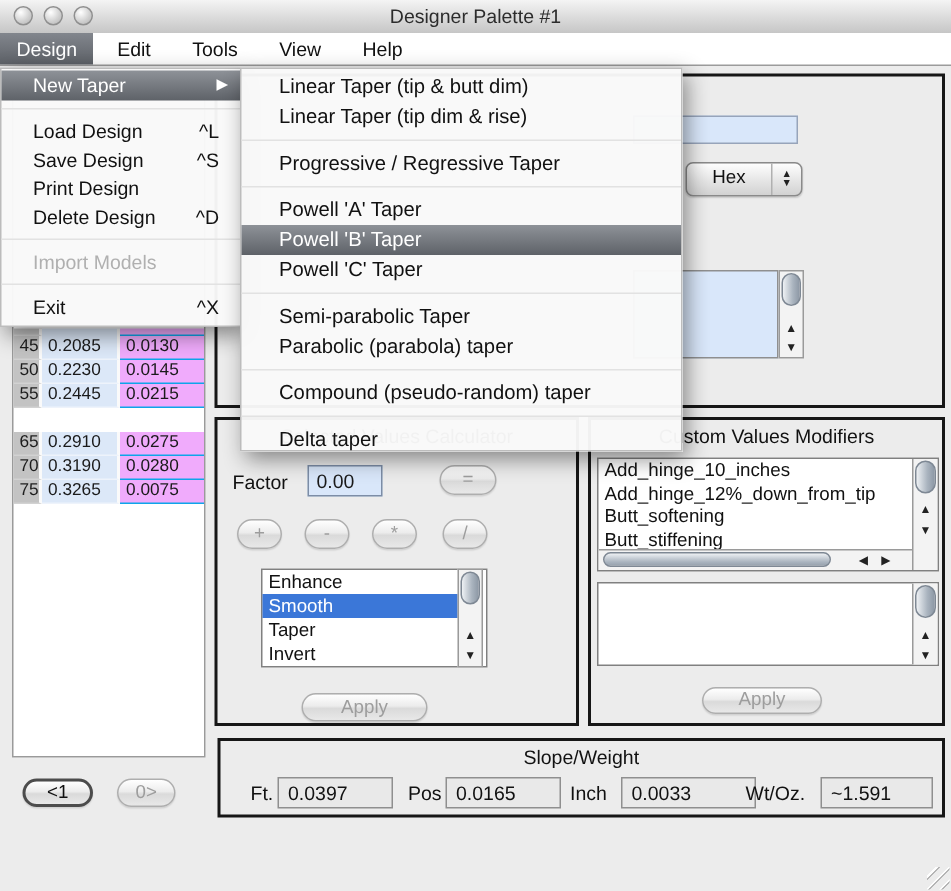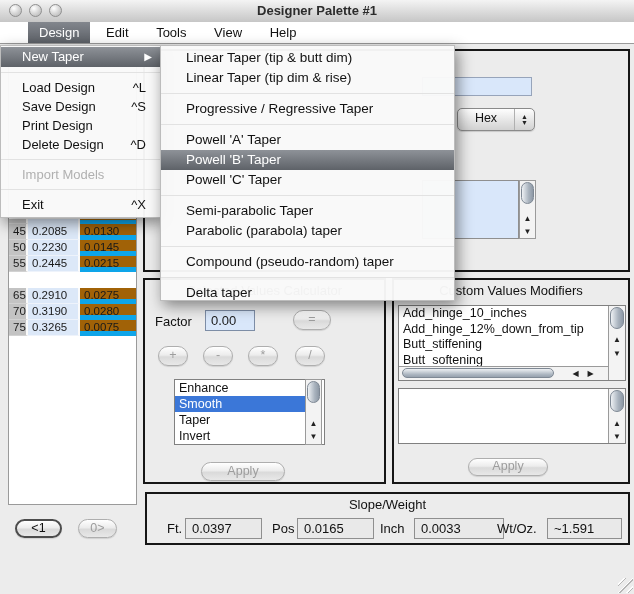--- a/index.html
+++ b/index.html
@@ -5,41 +5,41 @@
   html,body{margin:0;padding:0;}
   body{font-family:"Liberation Sans","DejaVu Sans",sans-serif;background:#555;}
   #window{position:relative;width:634px;height:594px;background:#ececec;overflow:hidden;
           font-family:"Liberation Sans","DejaVu Sans",sans-serif;color:#1a1a1a;}
 
   
   #titlebar{position:absolute;left:0;top:0;width:634px;height:22px;
     background:linear-gradient(#f4f4f4,#d8d8d8 60%,#c6c6c6);border-bottom:1px solid #8e8e8e;}
   .light{position:absolute;top:4px;width:13px;height:13px;border-radius:50%;
     background:radial-gradient(circle at 35% 30%,#ffffff,#d2d2d2 55%,#b2b2b2);border:1px solid #8f8f8f;box-sizing:border-box;}
-  #win-title{position:absolute;left:0;right:0;top:3px;text-align:center;font-size:13px;font-weight:700;color:#2c2c2c;}
+  #win-title{position:absolute;left:0;right:0;top:3px;text-align:center;font-size:13px;font-weight:400;color:#2c2c2c;}
 
   
   #menubar{position:absolute;left:0;top:22px;width:634px;height:22px;background:#ffffff;
     border-bottom:1px solid #9b9b9b;box-sizing:border-box;font-size:13px;}
   .mb-item{display:inline-block;height:21px;line-height:21px;padding:0 12px;color:#111;}
-  .mb-item.active{background:linear-gradient(#82868d,#5d6167);color:#fff;padding:0 11px;margin-left:28px;}
+  .mb-item.active{background:linear-gradient(#82868d,#5d6167);color:#fff;padding:0 11px;}
 
   
   .panel{position:absolute;border:2px solid #161616;background:#ececec;box-sizing:border-box;}
   .panel-title{position:absolute;left:0;right:0;top:3px;text-align:center;font-size:13px;color:#111;}
 
   
   #table-box{position:absolute;left:8px;top:46px;width:129px;height:459px;background:#fff;
     border:1px solid #9a9a9a;box-sizing:border-box;overflow:hidden;}
   .t-row{position:absolute;left:0;width:127px;height:16px;display:flex;font-size:11.5px;}
   .c-pos{width:19px;background:#c3c3c3;border-right:2px solid #fafafa;border-bottom:1px solid #d2d2d2;
     box-sizing:border-box;padding:1px 0 0 4px;color:#1c1c1c;}
   .c-val{width:52px;background:#dce8f8;border-right:2px solid #fafafa;border-bottom:1px solid #eef3fb;
     box-sizing:border-box;padding:1px 0 12px 4px;}
-  .c-del{flex:1;background:#a16207;border-bottom:5px solid #0ea5e9;box-sizing:border-box;padding:1px 0 0 4px;}
+  .c-del{flex:1;background:#f0abfc;border-bottom:1px solid #0ea5e9;box-sizing:border-box;padding:1px 0 0 4px;}
 
   
   #props-panel{left:143px;top:49px;width:487px;height:223px;}
   #name-field{position:absolute;left:277px;top:26px;width:110px;height:19px;background:#d9e7fa;
     border:1px solid #97a4ba;box-sizing:border-box;}
   #hex-popup{position:absolute;left:312px;top:57px;width:76px;height:21px;border:1px solid #8a8a8a;border-radius:5px;
     background:linear-gradient(#fefefe,#e3e3e3 60%,#d2d2d2);display:flex;box-shadow:0 1px 1px rgba(0,0,0,.15);}
   #hex-popup .pp-label{flex:1;text-align:center;font-size:12.5px;line-height:19px;color:#111;}
   #hex-popup .pp-arrows{width:19px;border-left:1px solid #b0b0b0;display:flex;flex-direction:column;
     align-items:center;justify-content:center;font-size:7px;line-height:6px;color:#222;}
@@ -207,22 +207,22 @@
     </div>
     <div class="aqua" id="calc-apply">Apply</div>
   </div>
 
   <div class="panel" id="custom-panel">
     <div class="panel-title">Custom Values Modifiers</div>
     <div id="mod-list">
       <div id="mod-items">
         <div class="mod-item">Add_hinge_10_inches</div>
         <div class="mod-item">Add_hinge_12%_down_from_tip</div>
+        <div class="mod-item">Butt_softening</div>
         <div class="mod-item">Butt_stiffening</div>
-        <div class="mod-item">Butt_softening</div>
       </div>
       <div class="vsb" style="right:0;top:0;height:75px;border-top:none;border-bottom:none;border-right:none">
         <div class="sb-thumb" style="top:1px"></div>
         <div class="sb-arrow" style="top:28px">▲</div>
         <div class="sb-arrow" style="top:42px">▼</div>
       </div>
       <div class="hsb">
         <div class="h-thumb"></div>
         <div class="h-arrow" style="right:26px">◀</div>
         <div class="h-arrow" style="right:11px">▶</div>

